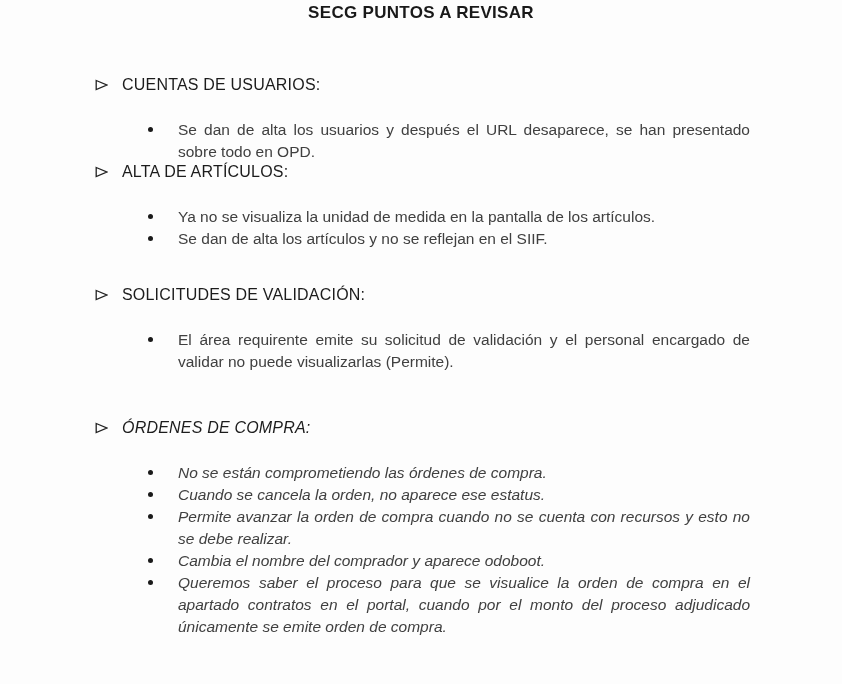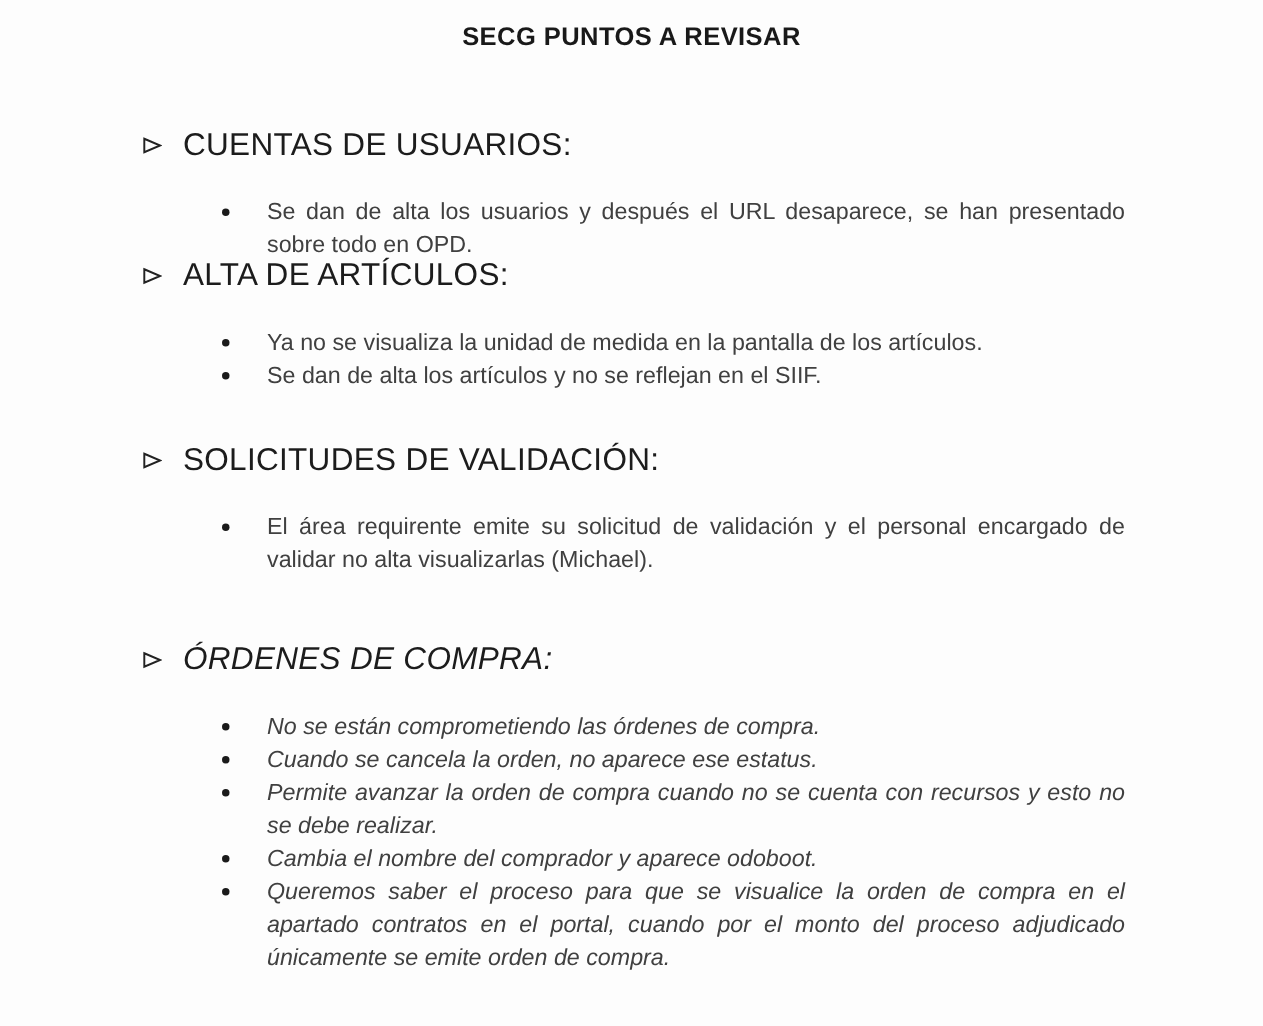--- a/index.html
+++ b/index.html
@@ -11,21 +11,21 @@
     height: 684px;
     background: #fdfdfd;
     font-family: "Liberation Sans", "DejaVu Sans", sans-serif;
     color: #1e1e1e;
     overflow: hidden;
     -webkit-font-smoothing: antialiased;
   }
   .page {
     width: 842px;
     height: 684px;
-    padding-top: 14px;
+    padding-top: 2px;
     box-sizing: border-box;
   }
   .doc-title {
     text-align: center;
     font-size: 17px;
     font-weight: bold;
     line-height: 22px;
     letter-spacing: 0.3px;
     color: #191919;
   }
@@ -42,21 +42,21 @@
     margin-left: 95px;
     line-height: 18px;
   }
   .arrow-cell {
     width: 27px;
     flex: 0 0 27px;
     display: flex;
     align-items: center;
   }
   .heading-text {
-    font-size: 21px;
+    font-size: 16px;
     letter-spacing: 0.2px;
     color: #1c1c1c;
     white-space: nowrap;
   }
   .bullet-list {
     margin-top: 25px;
   }
   .bullet-row {
     display: flex;
     margin-left: 148px;
@@ -144,21 +144,21 @@
           <path d="M1.2 1.5 L11.8 6 L1.2 10.5 Z" fill="none" stroke="#222" stroke-width="1.3" stroke-linejoin="miter"></path>
         </svg>
       </span>
       <span class="heading-text">SOLICITUDES DE VALIDACIÓN:</span>
     </div>
     <div class="bullet-list">
       <div class="bullet-row">
         <span class="dot-cell">
             <span class="dot"></span>
           </span>
-        <span class="bullet-text justified">El área requirente emite su solicitud de validación y el personal encargado de validar no alta visualizarlas (Michael).</span>
+        <span class="bullet-text justified">El área requirente emite su solicitud de validación y el personal encargado de validar no puede visualizarlas (Permite).</span>
       </div>
     </div>
   </div>
 
   <div class="section section-4">
     <div class="heading-row">
       <span class="arrow-cell">
         <svg class="arrow-svg" width="13" height="12" viewBox="0 0 13 12">
           <path d="M1.2 1.5 L11.8 6 L1.2 10.5 Z" fill="none" stroke="#222" stroke-width="1.3" stroke-linejoin="miter"></path>
         </svg>

